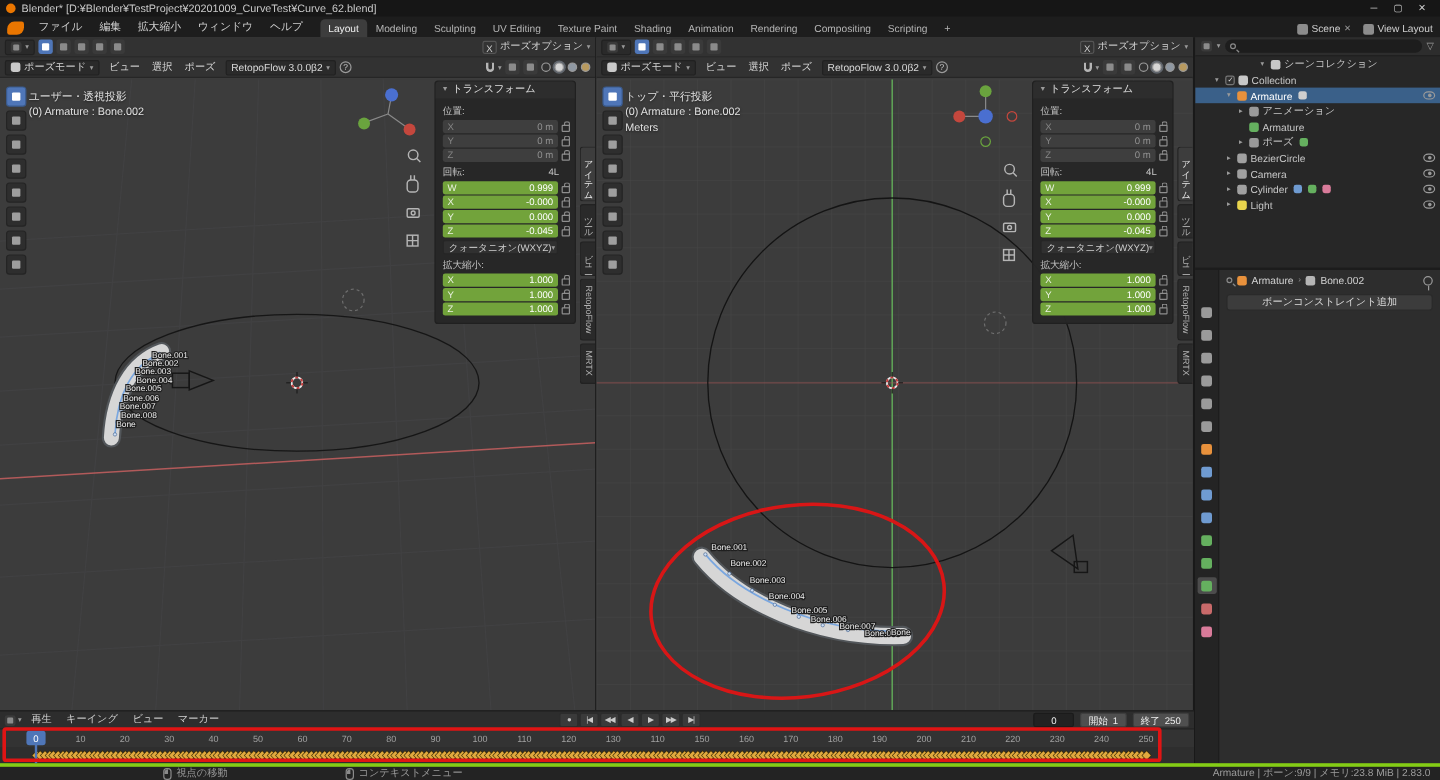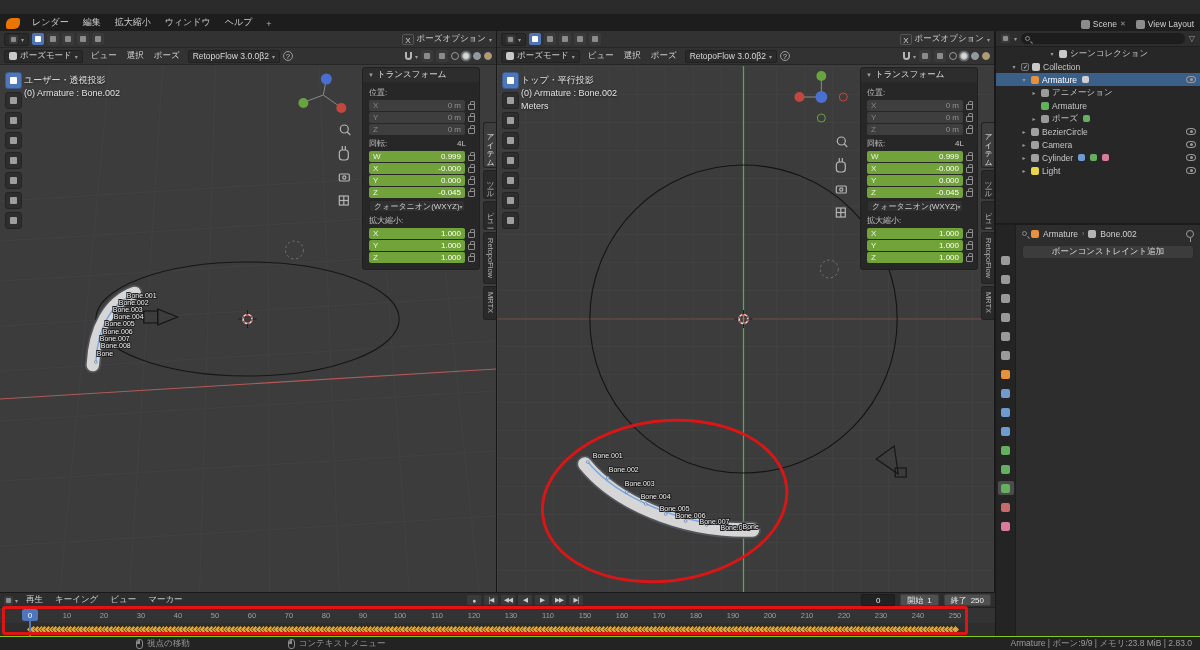--- a/index.html
+++ b/index.html
@@ -106,40 +106,61 @@
 .ffld{margin-left:auto;min-width:34px;height:12px;border-radius:2px;background:#222;border:1px solid #1b1b1b;color:#eee;display:flex;align-items:center;justify-content:center;font-size:8px;padding:0 6px}
 .sefld{height:12px;border-radius:2px;background:#4f4f4f;border:1px solid #3e3e3e;color:#eee;display:flex;align-items:center;gap:4px;font-size:8px;padding:0 6px;margin-left:3px;white-space:nowrap}
 .tl-ruler{position:relative;height:15px;background:#333}
 .tick{position:absolute;top:3px;transform:translateX(-50%);font-size:7.5px;color:#a0a0a0}
 .tl-keys{position:relative;height:13px;background:#2e2e2e}
 .kf{position:absolute;top:3.5px;width:5px;height:5px;background:var(--keyframe);box-shadow:0 0 0 .5px #3a2c08;transform:rotate(45deg);margin-left:-2.5px}
 .playhead-pill{position:absolute;left:22px;top:16px;width:16px;height:12px;background:var(--accent-blue);border-radius:2.5px;color:#fff;font-size:8px;display:flex;align-items:center;justify-content:center;z-index:3}
 .playhead-line{position:absolute;left:29px;top:27px;width:2px;height:16px;background:var(--accent-blue);z-index:2}
 .tl-annotation{position:absolute;left:2px;top:13px;width:966px;height:29px;border:3px solid var(--annotation);border-radius:3px;pointer-events:none;z-index:4}
 
-.statusbar{position:absolute;left:0;top:636px;width:100%;height:14px;background:#232323;border-top:1px solid #84cc16;display:flex;align-items:center;font-size:8.5px;color:#9c9c9c;padding:0 8px;gap:6px}
+.statusbar{position:absolute;left:0;top:636px;width:100%;height:14px;background:#232323;border-top:3px solid #84cc16;display:flex;align-items:center;font-size:8.5px;color:#9c9c9c;padding:0 8px;gap:6px}
 .hint{display:flex;align-items:center;gap:4px;white-space:nowrap}
 .mouse{width:7px;height:10px;border:1px solid #8a8a8a;border-radius:3px;position:relative;flex:none}
 .mouse::before{content:"";position:absolute;left:0;top:0;width:3px;height:4px;background:#8a8a8a;border-top-left-radius:3px}
 .sb-info{margin-left:auto;white-space:nowrap}
 </style>
 </head>
 <body>
 
 <div id="app">
 
+  <div class="titlebar">
+    <span class="app-dot"></span>
+    <span>Blender* [D:¥Blender¥TestProject¥20201009_CurveTest¥Curve_62.blend]</span>
+    <div class="win-controls" id="win-controls">
+        <span class="win-btn">─</span>
+        <span class="win-btn">▢</span>
+        <span class="win-btn">✕</span>
+      </div>
+  </div>
 
   <div class="menubar">
     <span class="blender-logo"></span>
     <div id="menubar-menus" style="display:flex">
-        <span class="menu-item">レンダー</span>
+        <span class="menu-item">ファイル</span>
         <span class="menu-item">編集</span>
         <span class="menu-item">拡大縮小</span>
         <span class="menu-item">ウィンドウ</span>
         <span class="menu-item">ヘルプ</span>
+      </div>
+    <div id="ws-tabs" style="display:flex;margin-left:6px">
+        <span class="ws-tab active">Layout</span>
+        <span class="ws-tab">Modeling</span>
+        <span class="ws-tab">Sculpting</span>
+        <span class="ws-tab">UV Editing</span>
+        <span class="ws-tab">Texture Paint</span>
+        <span class="ws-tab">Shading</span>
+        <span class="ws-tab">Animation</span>
+        <span class="ws-tab">Rendering</span>
+        <span class="ws-tab">Compositing</span>
+        <span class="ws-tab">Scripting</span>
       </div>
     <span class="ws-plus">+</span>
     <div class="topbar-right">
       <div class="chip">
         <span class="mini-icon"></span>
         <span>Scene</span>
         <span class="mini-x">✕</span>
       </div>
       <div class="chip">
         <span class="mini-icon"></span>

